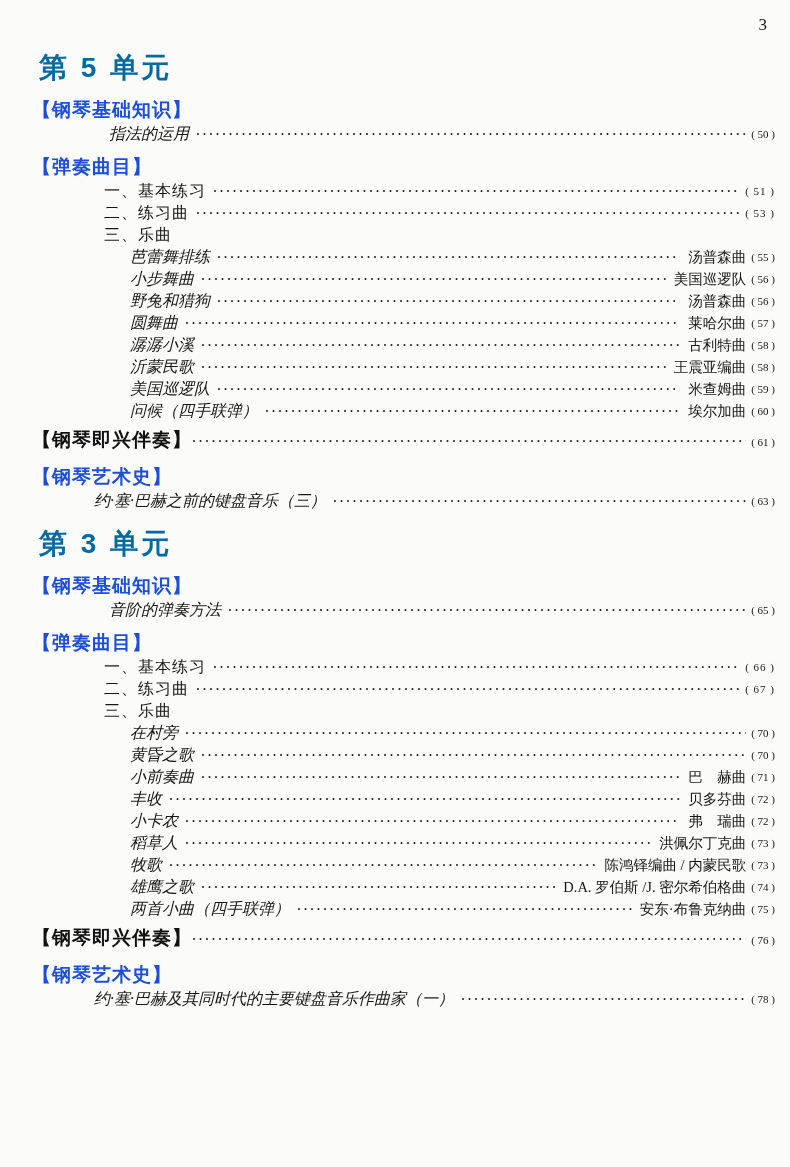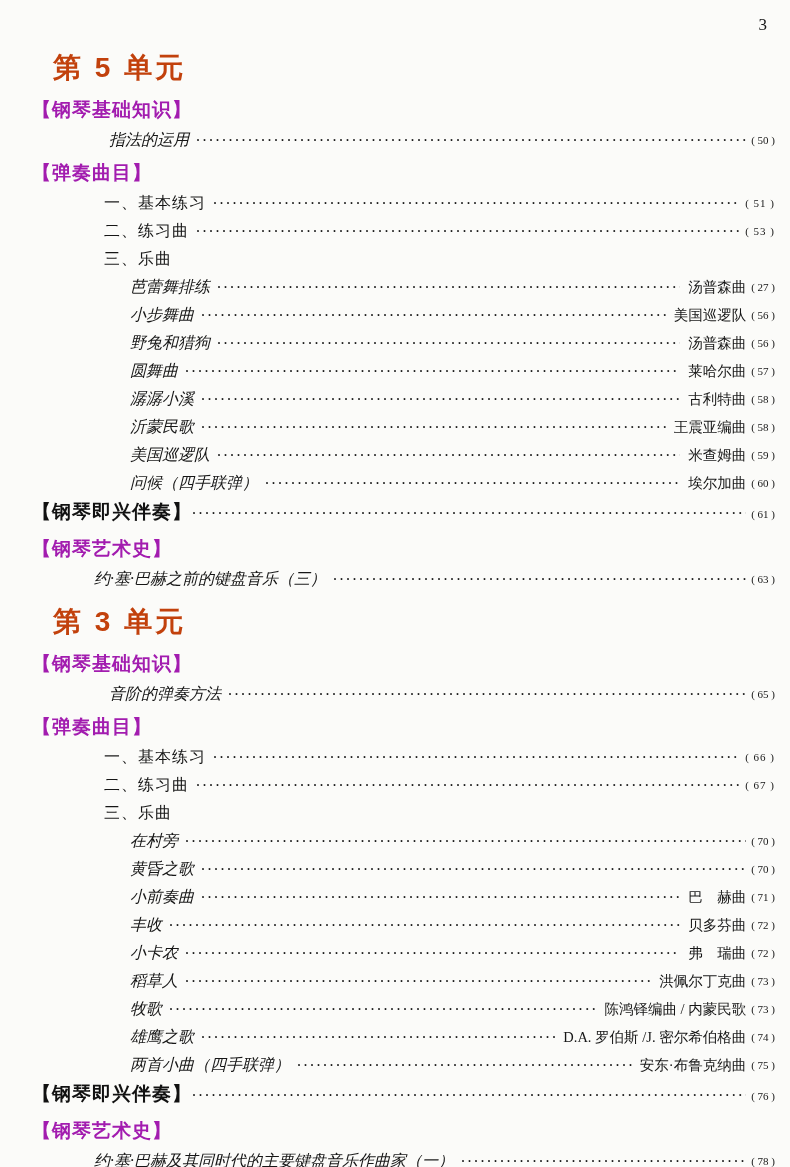--- a/index.html
+++ b/index.html
@@ -7,28 +7,28 @@
     width:790px;height:1167px;overflow:hidden;
     background:#fbfbf9;color:#161616;
     font-family:"Liberation Serif",serif;
   }
   .page{box-sizing:border-box;width:790px;height:1167px;padding:0 15px 0 32px;}
   .pageno{
     padding-top:14px;text-align:right;font-size:17px;line-height:22px;
     font-family:"Liberation Serif",serif;padding-right:8px;
   }
   h1.unit-title{
-    margin:12px 0 0 21px;font-size:28px;line-height:40px;font-weight:700;
-    letter-spacing:3px;font-family:"Liberation Sans",sans-serif;color:#c2410c;
+    margin:12px 0 0 7px;font-size:28px;line-height:40px;font-weight:700;
+    letter-spacing:3px;font-family:"Liberation Sans",sans-serif;color:#0369a1;
   }
   h2.sec{
     margin:9px 0 0 0;font-size:19px;line-height:26px;font-weight:700;
-    letter-spacing:1px;font-family:"Liberation Sans",sans-serif;color:#a21caf;
-  }
-  .row{display:flex;align-items:flex-start;line-height:22px;font-size:16px;margin-top:6px;}
+    letter-spacing:1px;font-family:"Liberation Sans",sans-serif;color:#1d4ed8;
+  }
+  .row{display:flex;align-items:flex-start;line-height:22px;font-size:16px;}
   .h2row{display:flex;align-items:baseline;line-height:26px;margin-top:5px;}
   .h2row .h2t{
     font-size:19px;font-weight:700;letter-spacing:1px;
     font-family:"Liberation Sans",sans-serif;white-space:nowrap;color:#111;
   }
   .title{white-space:nowrap;padding-right:7px;}
   .kai{font-style:italic;font-family:"Liberation Serif",serif;}
   .dots{flex:1;overflow:hidden;white-space:nowrap;align-self:center;
         font-size:12px;font-weight:700;letter-spacing:2.5px;color:#1c1c1c;}
   .dots::after{content:"·······························································································································································································································································";}
@@ -70,21 +70,21 @@
       <span class="pageref">( 53 )</span>
     </div>
     <div class="row ind-num">
       <span class="title">三、乐曲</span>
     </div>
 
     <div class="row ind-song">
       <span class="title kai">芭蕾舞排练</span>
       <span class="dots"></span>
       <span class="composer">汤普森曲</span>
-      <span class="pageref">( 27 )</span>
+      <span class="pageref">( 55 )</span>
     </div>
     <div class="row ind-song">
       <span class="title kai">小步舞曲</span>
       <span class="dots"></span>
       <span class="composer">美国巡逻队</span>
       <span class="pageref">( 56 )</span>
     </div>
     <div class="row ind-song">
       <span class="title kai">野兔和猎狗</span>
       <span class="dots"></span>

